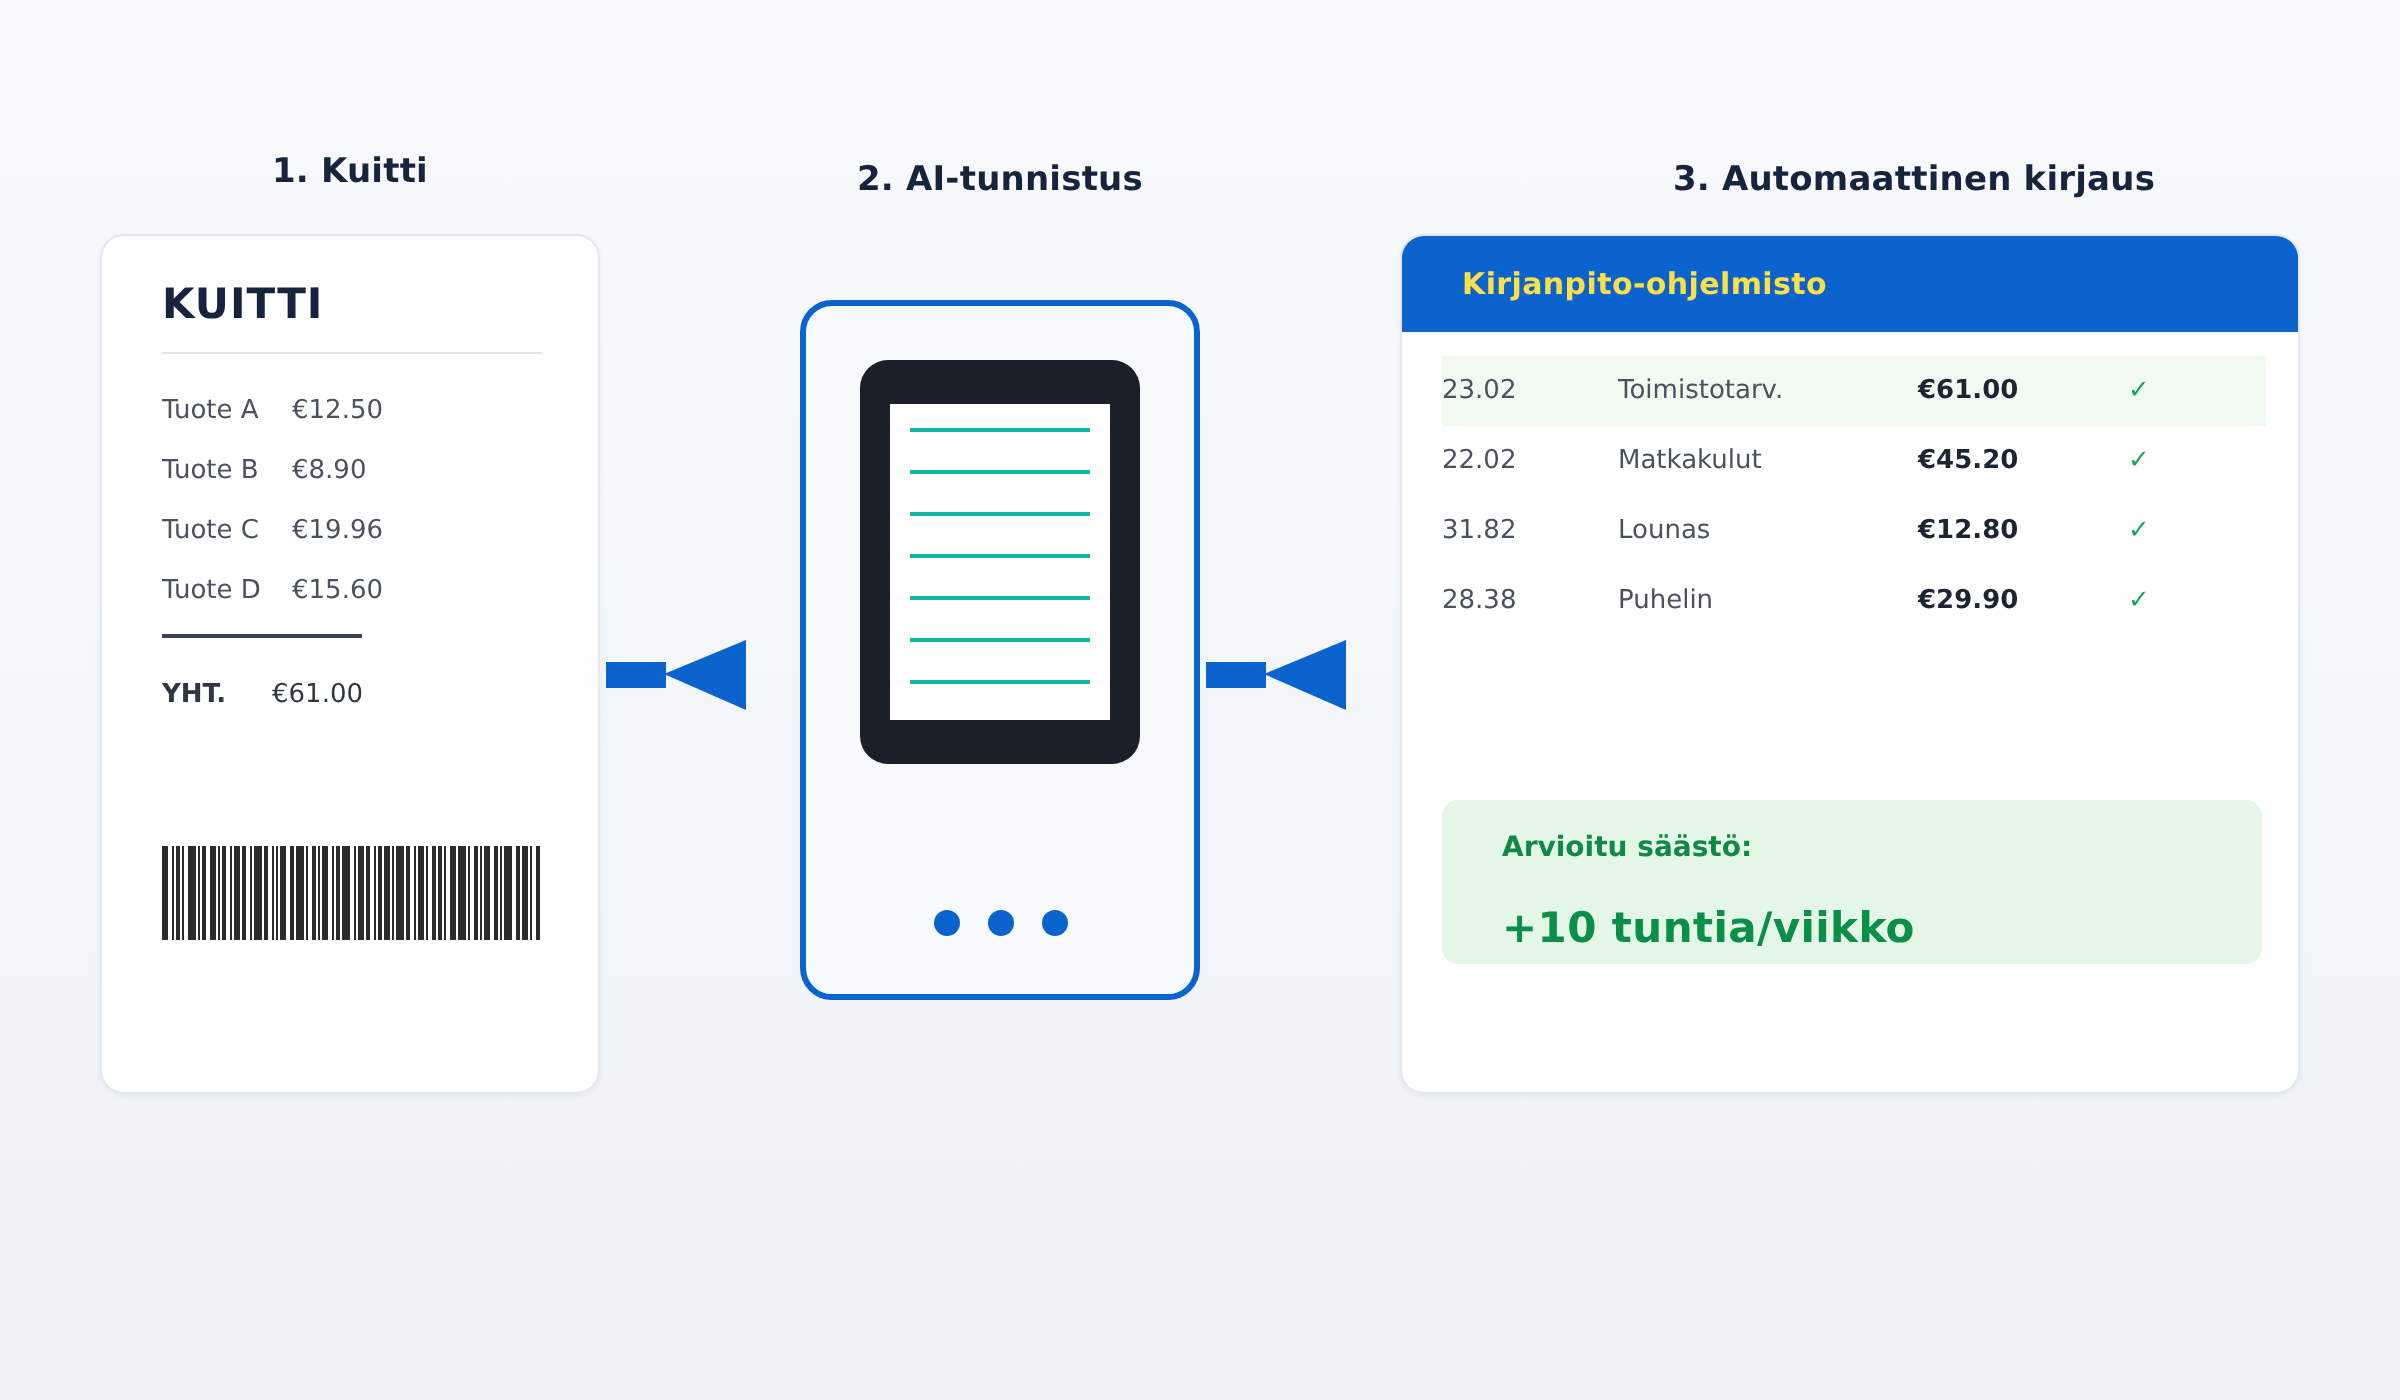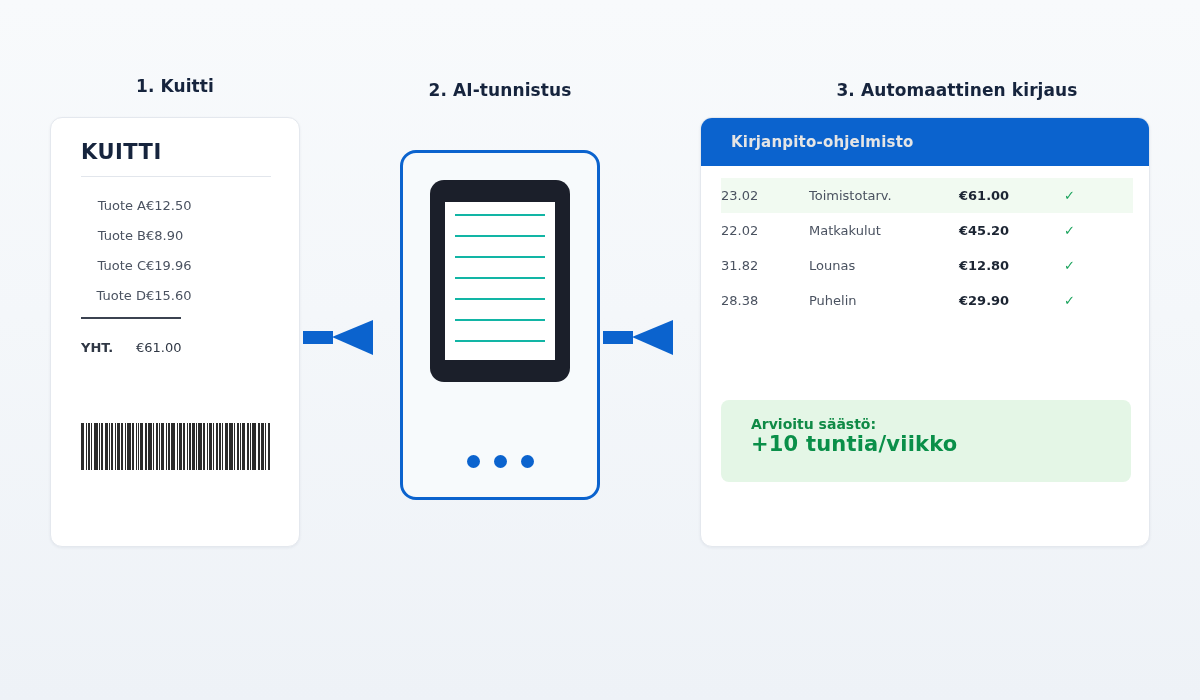--- a/index.html
+++ b/index.html
@@ -71,21 +71,21 @@
     top: 73px;
     width: 190px;
   }
   .receipt-row {
     display: flex;
     font-size: 13px;
     color: #4a5260;
     line-height: 30px;
     height: 30px;
   }
-  .receipt-row .lbl { width: 65px; text-align: right; }
+  .receipt-row .lbl { width: 65px; }
   .receipt-row .val { }
 
   .receipt-total-rule {
     position: absolute;
     left: 30px;
     top: 199px;
     width: 100px;
     height: 2px;
     background: #3b4250;
   }
@@ -234,21 +234,21 @@
     left: 0;
     top: 0;
     width: 450px;
     height: 48px;
     background: #0b63ce;
     display: flex;
     align-items: center;
     padding-left: 30px;
   }
   .soft-header span {
-    color: #e5e5e5;
+    color: #fde047;
     font-size: 15px;
     font-weight: bold;
     letter-spacing: .2px;
   }
 
   .soft-table {
     position: absolute;
     left: 20px;
     top: 60px;
     width: 412px;
@@ -285,21 +285,21 @@
     width: 410px;
     height: 82px;
     background: #e4f6e6;
     border-radius: 8px;
     padding: 16px 0 0 30px;
   }
   .save-label {
     font-size: 14px;
     font-weight: bold;
     color: #0f8a46;
-    margin-bottom: 0;
+    margin-bottom: 20px;
   }
   .save-value {
     font-size: 21px;
     font-weight: bold;
     color: #0a8f49;
     letter-spacing: .2px;
   }
 </style>
 </head>
 <body>

